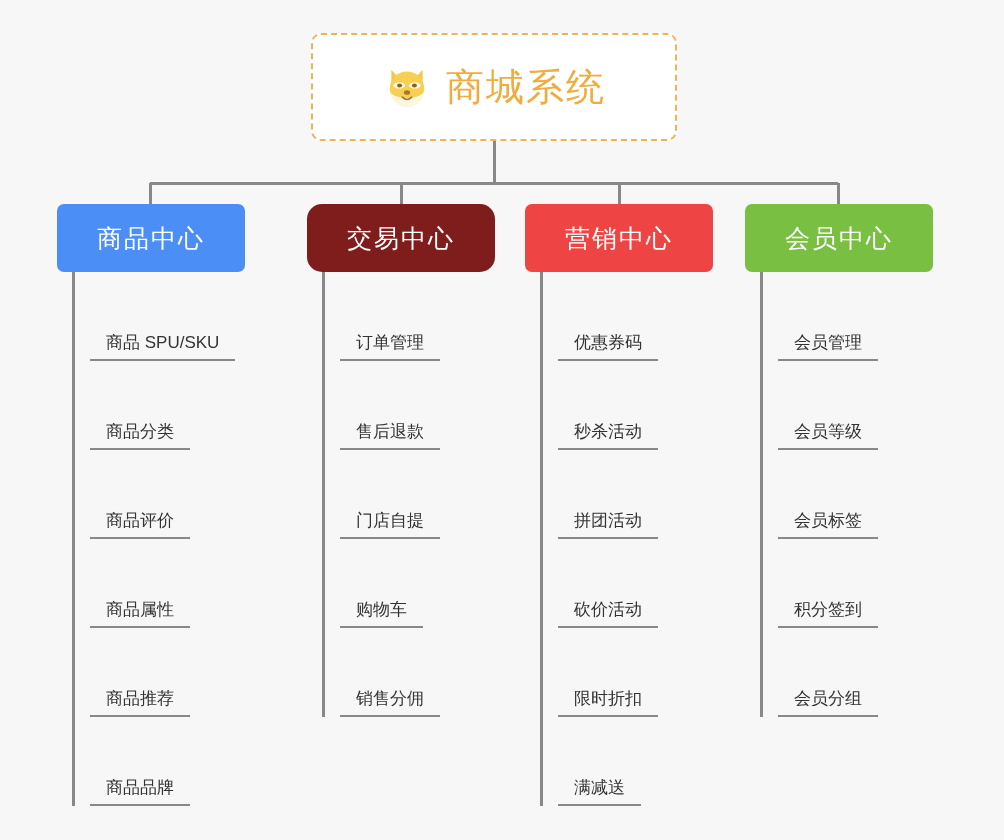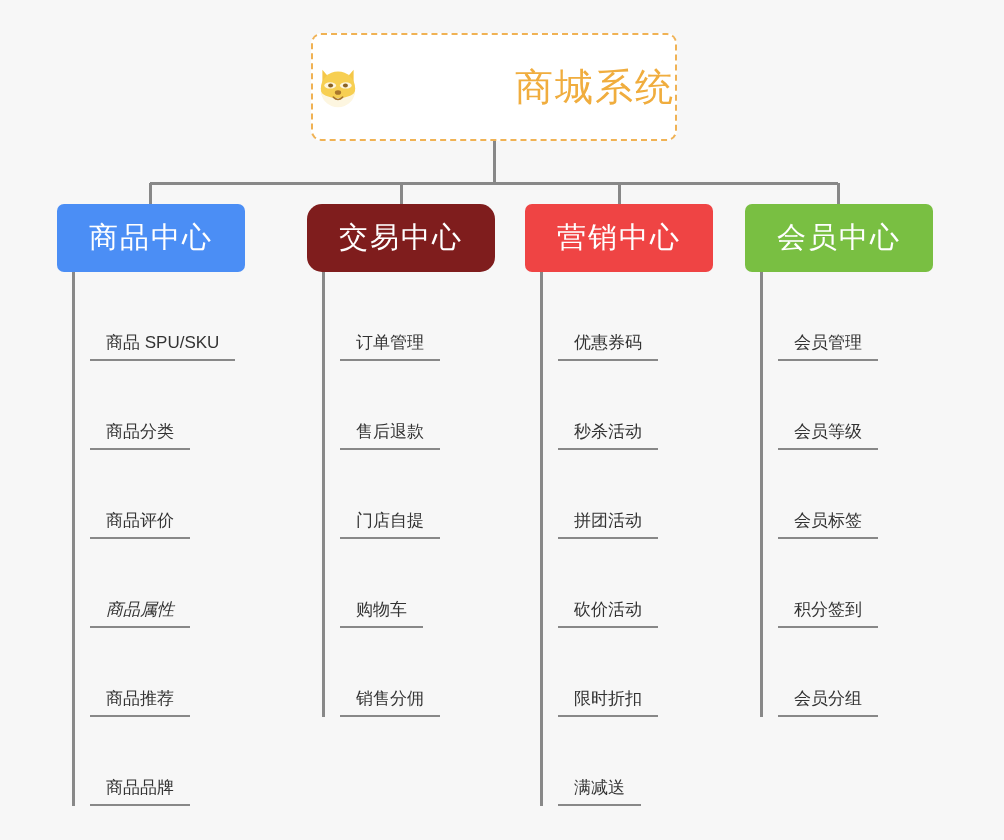--- a/index.html
+++ b/index.html
@@ -27,21 +27,21 @@
     left: 311px;
     top: 33px;
     width: 366px;
     height: 108px;
     box-sizing: border-box;
     background: #ffffff;
     border: 2px dashed #f0b254;
     border-radius: 10px;
     display: flex;
     align-items: center;
-    justify-content: space-between;
+    justify-content: center;
     gap: 14px;
   }
   .root-emoji {
     width: 50px;
     height: 50px;
     flex: 0 0 auto;
     display: block;
   }
   .root-title {
     font-size: 38px;
@@ -67,21 +67,21 @@
     top: 204px;
   }
   .branch-header {
     box-sizing: border-box;
     height: 68px;
     border-radius: 7px;
     display: flex;
     align-items: center;
     justify-content: center;
     color: #ffffff;
-    font-size: 29px;
+    font-size: 25px;
     letter-spacing: 2px;
     white-space: nowrap;
   }
 
   .leaf-area {
     position: relative;
     margin-top: 0;
     padding-left: 15px;
   }
   
@@ -160,21 +160,21 @@
       <div class="leaf">
         <span class="leaf-inner" style="border-bottom-color: rgb(136, 136, 136);">商品 SPU/SKU</span>
       </div>
       <div class="leaf">
         <span class="leaf-inner" style="border-bottom-color: rgb(136, 136, 136);">商品分类</span>
       </div>
       <div class="leaf">
         <span class="leaf-inner" style="border-bottom-color: rgb(136, 136, 136);">商品评价</span>
       </div>
       <div class="leaf">
-        <span class="leaf-inner" style="border-bottom-color: rgb(136, 136, 136); font-style: italic;">商品属性</span>
+        <span class="leaf-inner" style="border-bottom-color: rgb(136, 136, 136);">商品属性</span>
       </div>
       <div class="leaf">
         <span class="leaf-inner" style="border-bottom-color: rgb(136, 136, 136);">商品推荐</span>
       </div>
       <div class="leaf">
         <span class="leaf-inner" style="border-bottom-color: rgb(136, 136, 136);">商品品牌</span>
       </div>
     </div>
   </div>
 

